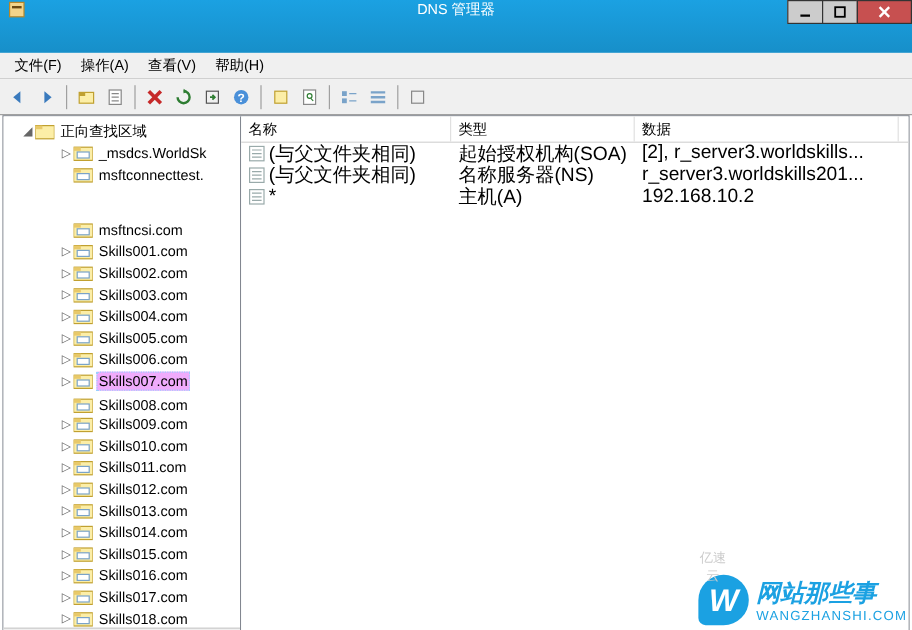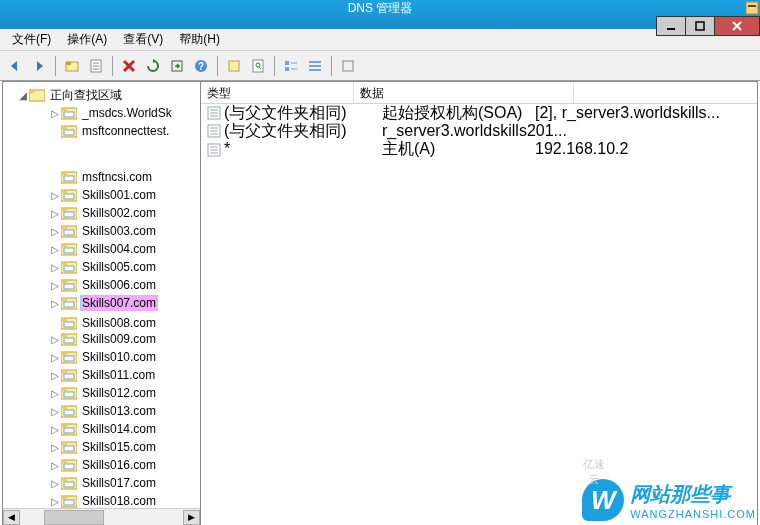--- a/index.html
+++ b/index.html
@@ -1,18 +1,18 @@
 <!DOCTYPE html>
 <html><head>
 <meta charset="utf-8">
 <style>
 * { box-sizing: border-box; margin: 0; padding: 0; font-family: "Microsoft YaHei", "Segoe UI", Tahoma, sans-serif; }
 body { width: 760px; height: 525px; overflow: hidden; background: #fff; position: relative; }
 
-.titlebar { height: 29px; background: linear-gradient(#1ba1e2, #178fc9); display: flex; align-items: flex-end; position: relative; flex-direction: column; }
+.titlebar { height: 44px; background: linear-gradient(#1ba1e2, #178fc9); display: flex; align-items: flex-start; position: relative; }
 .titlebar .title-icon { width: 16px; height: 16px; margin-left: 6px; }
 .titlebar .title-text { position: absolute; left: 50%; transform: translateX(-50%); color: #fff; font-size: 12px; }
 .titlebar .win-buttons { margin-left: auto; display: flex; }
 .titlebar .win-btn { width: 30px; height: 20px; border: 1px solid #333; background: #ccc; display: flex; align-items: center; justify-content: center; font-size: 11px; margin-left: -1px; cursor: pointer; }
 .titlebar .win-btn.close { background: #c75050; color: #fff; width: 46px; }
 
 .menubar { height: 22px; background: #f0f0f0; display: flex; align-items: center; padding: 0 4px; font-size: 12px; border-bottom: 1px solid #d0d0d0; }
 .menubar .menu-item { padding: 2px 8px; cursor: pointer; }
 
 .toolbar { height: 30px; background: #f0f0f0; display: flex; align-items: center; padding: 0 4px; border-bottom: 1px solid #a0a0a0; gap: 2px; }
@@ -431,20 +431,21 @@
       <div class="arrow">◀</div>
       <div class="track">
           <div class="thumb"></div>
         </div>
       <div class="arrow">▶</div>
     </div>
   </div>
 
   <div class="list-pane">
     <div class="list-header">
+      <div class="col col-name">名称</div>
       <div class="col col-type">类型</div>
       <div class="col col-data">数据</div>
     </div>
     <div class="list-body" id="list-body">
         <div class="list-row">
           <div class="cell col-name"><span class="rec-ico"><svg width="14" height="14">
                 <rect x="1" y="1" width="12" height="12" fill="#fff" stroke="#9aa"></rect>
                 <line x1="3" y1="4" x2="11" y2="4" stroke="#9aa"></line>
                 <line x1="3" y1="7" x2="11" y2="7" stroke="#9aa"></line>
                 <line x1="3" y1="10" x2="11" y2="10" stroke="#9aa"></line>
@@ -452,20 +453,21 @@
           <div class="cell col-type">起始授权机构(SOA)</div>
           <div class="cell col-data">[2], r_server3.worldskills...</div>
         </div>
         <div class="list-row">
           <div class="cell col-name"><span class="rec-ico"><svg width="14" height="14">
                 <rect x="1" y="1" width="12" height="12" fill="#fff" stroke="#9aa"></rect>
                 <line x1="3" y1="4" x2="11" y2="4" stroke="#9aa"></line>
                 <line x1="3" y1="7" x2="11" y2="7" stroke="#9aa"></line>
                 <line x1="3" y1="10" x2="11" y2="10" stroke="#9aa"></line>
               </svg></span>(与父文件夹相同)</div>
+          <div class="cell col-type">名称服务器(NS)</div>
           <div class="cell col-data">r_server3.worldskills201...</div>
         </div>
         <div class="list-row">
           <div class="cell col-name"><span class="rec-ico"><svg width="14" height="14">
                 <rect x="1" y="1" width="12" height="12" fill="#fff" stroke="#9aa"></rect>
                 <line x1="3" y1="4" x2="11" y2="4" stroke="#9aa"></line>
                 <line x1="3" y1="7" x2="11" y2="7" stroke="#9aa"></line>
                 <line x1="3" y1="10" x2="11" y2="10" stroke="#9aa"></line>
               </svg></span>*</div>
           <div class="cell col-type">主机(A)</div>

